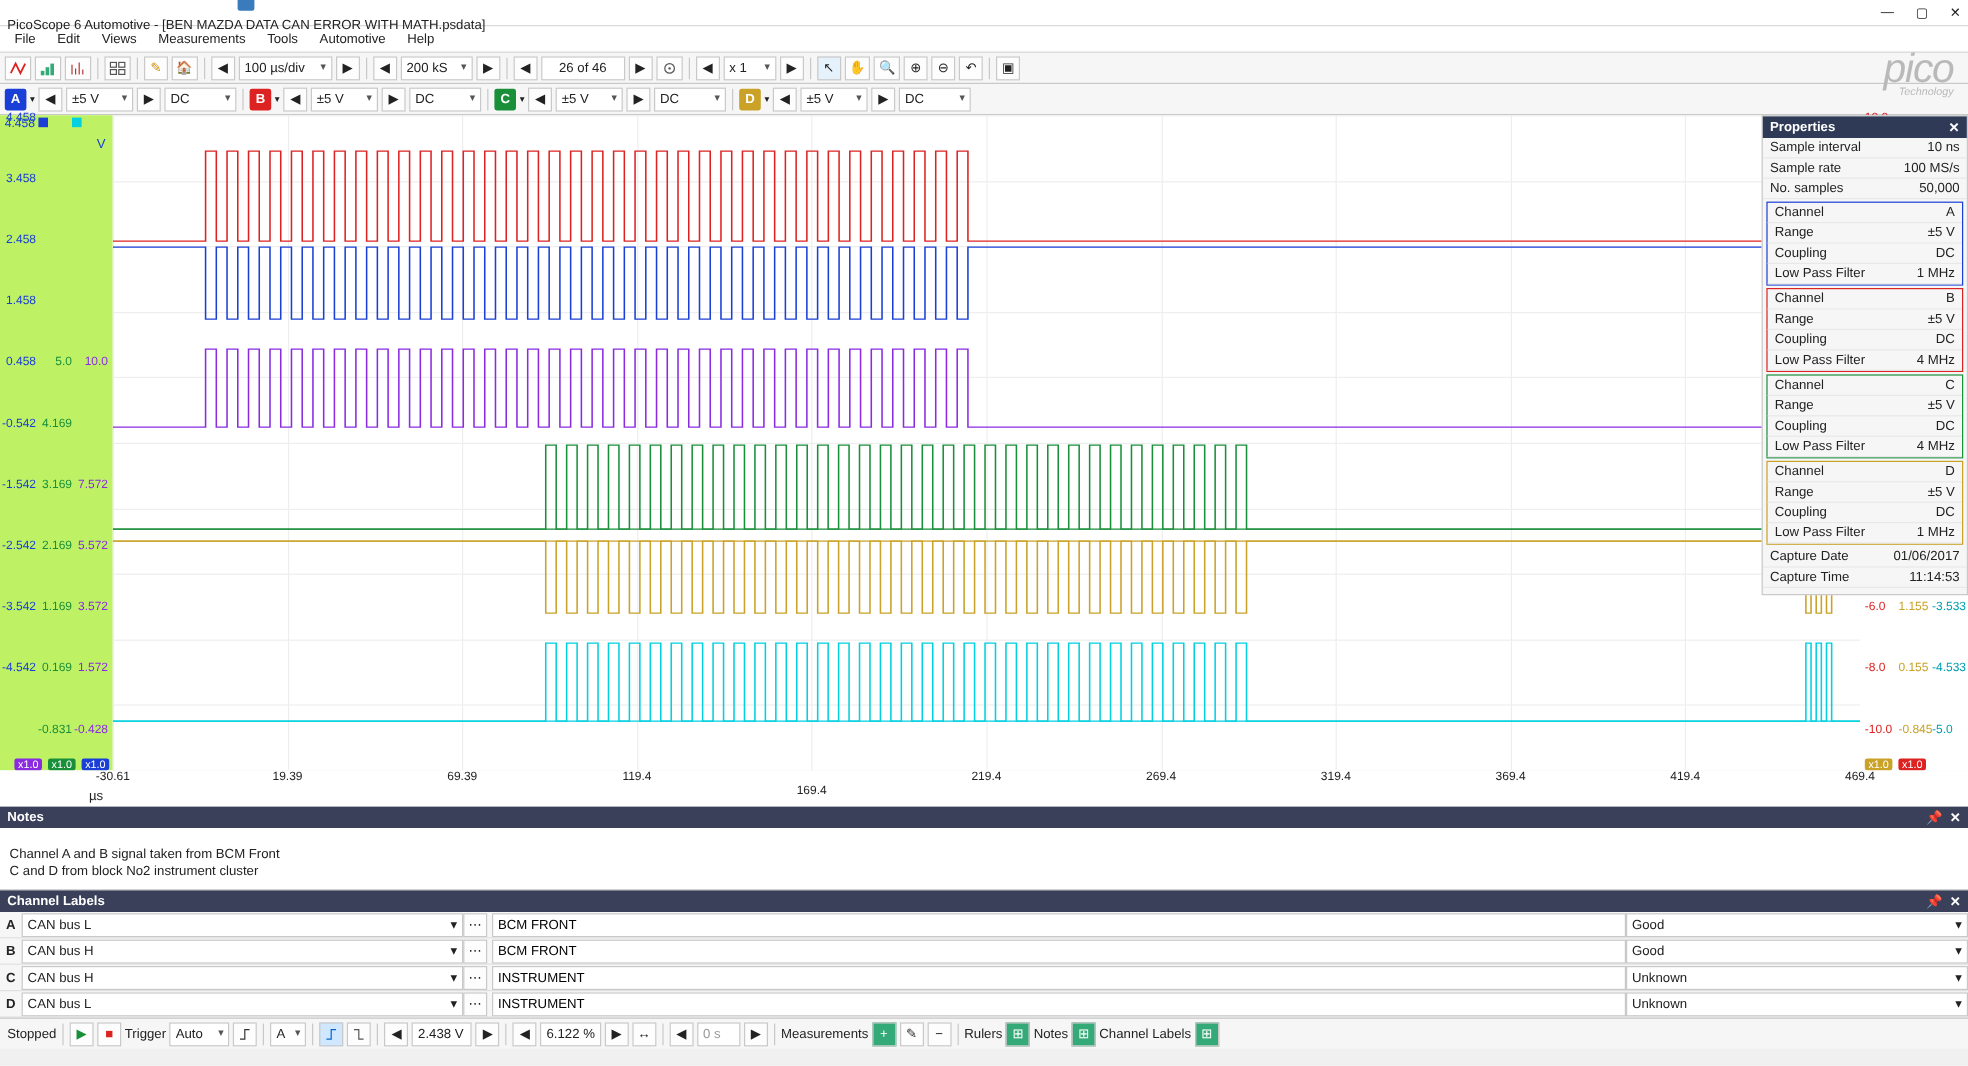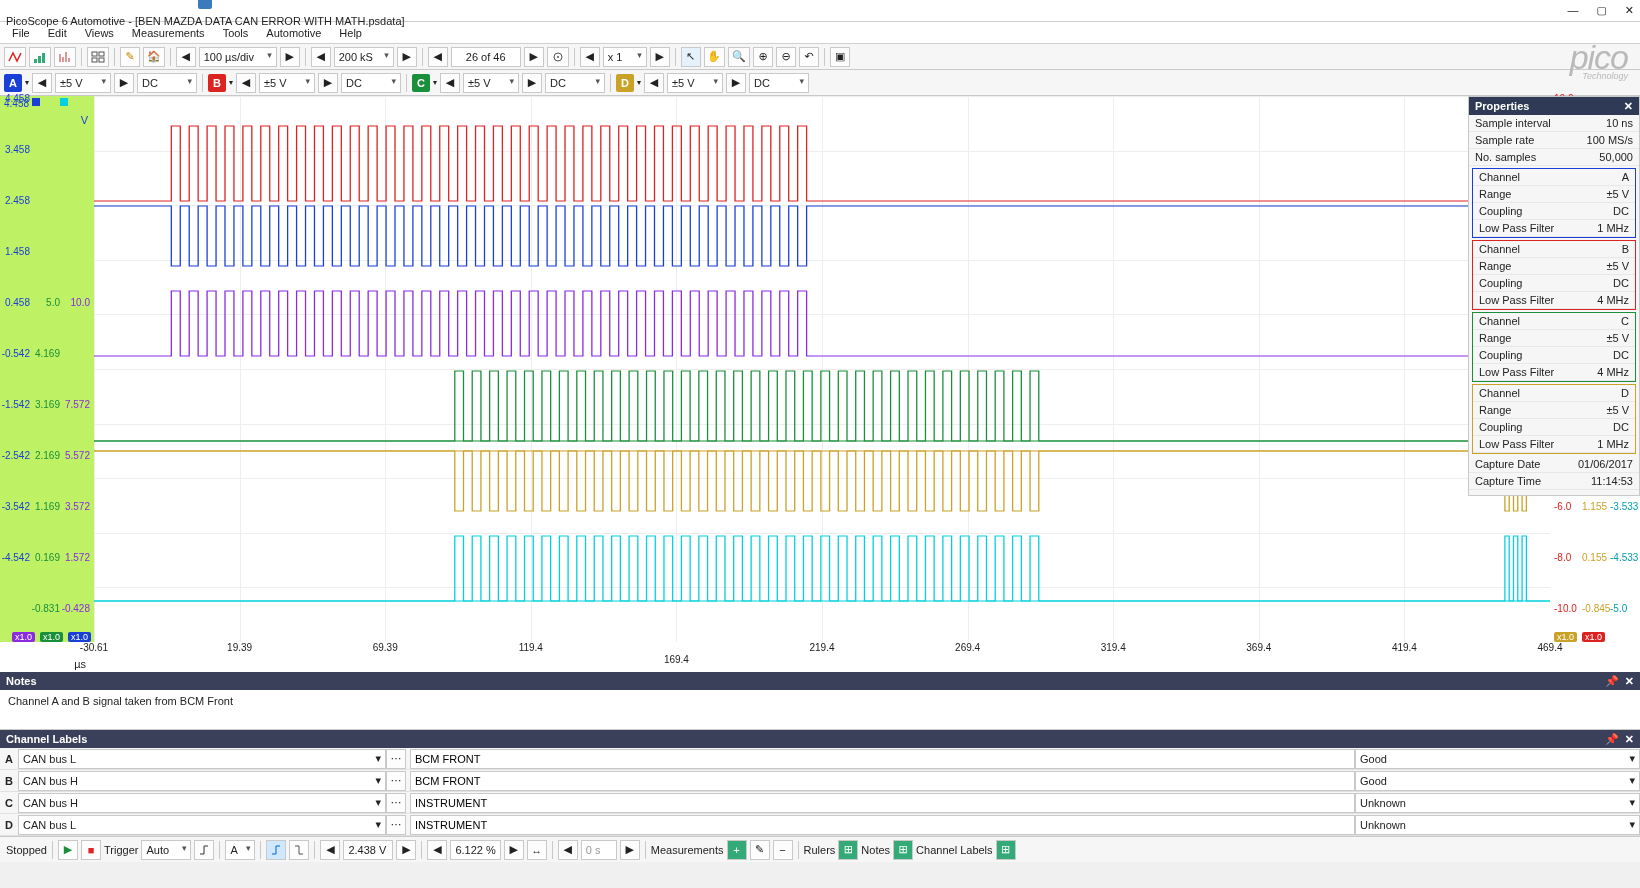--- a/index.html
+++ b/index.html
@@ -28,21 +28,21 @@
 .plot .grid div.h{position:absolute;left:0;right:0;border-top:1px solid #eee;}
 .xaxis{height:30px;background:#fff;position:relative;display:flex;}
 .xaxis .pad-left{width:94px;}
 .xaxis .pad-right{width:90px;}
 .xaxis .ticks{flex:1;position:relative;}
 .xaxis .tick{position:absolute;top:0;transform:translateX(-50%);font-size:10px;}
 .yaxis-tick{position:absolute;right:4px;font-size:10px;transform:translateY(-50%);}
 .yaxis-tickR{position:absolute;left:4px;font-size:10px;transform:translateY(-50%);}
 .panel-head{height:18px;background:#3a3f5a;color:#fff;display:flex;align-items:center;justify-content:space-between;padding:0 6px;font-weight:bold;}
 .panel-head .btns{display:flex;gap:6px;}
-.notes-body{background:#fff;padding:4px 8px;height:40px;border-bottom:1px solid #c9c9c9;line-height:1.3;}
+.notes-body{background:#fff;padding:15px 8px;height:52px;border-bottom:1px solid #c9c9c9;line-height:1.3;}
 .chlabels-body{background:#f6f6f6;}
 .chlbl-row{display:flex;align-items:center;height:22px;border-bottom:1px solid #e0e0e0;}
 .chlbl-row .c1{width:18px;text-align:center;font-weight:bold;}
 .chlbl-row .c2{width:368px;}
 .chlbl-row .c3{width:24px;}
 .chlbl-row .c4{flex:1;}
 .chlbl-row .c5{width:285px;}
 .chlbl-row input,.chlbl-row .sel{width:100%;height:20px;border:1px solid #c9c9c9;background:#fff;padding:0 4px;}
 .chlbl-row .sel{display:flex;align-items:center;justify-content:space-between;}
 .chlbl-row .dots{width:20px;height:20px;border:1px solid #c9c9c9;background:#fdfdfd;display:flex;align-items:center;justify-content:center;}
@@ -441,20 +441,21 @@
 
 <div class="panel-head">
   <span>Notes</span>
   <div class="btns">
       <span>📌</span>
       <span>✕</span>
     </div>
 </div>
 <div class="notes-body">
   <div>Channel A and B signal taken from BCM Front</div>
+  <div>C and D from block No2 instrument cluster</div>
 </div>
 
 <div class="panel-head">
   <span>Channel Labels</span>
   <div class="btns">
       <span>📌</span>
       <span>✕</span>
     </div>
 </div>
 <div class="chlabels-body" id="chlabels">

